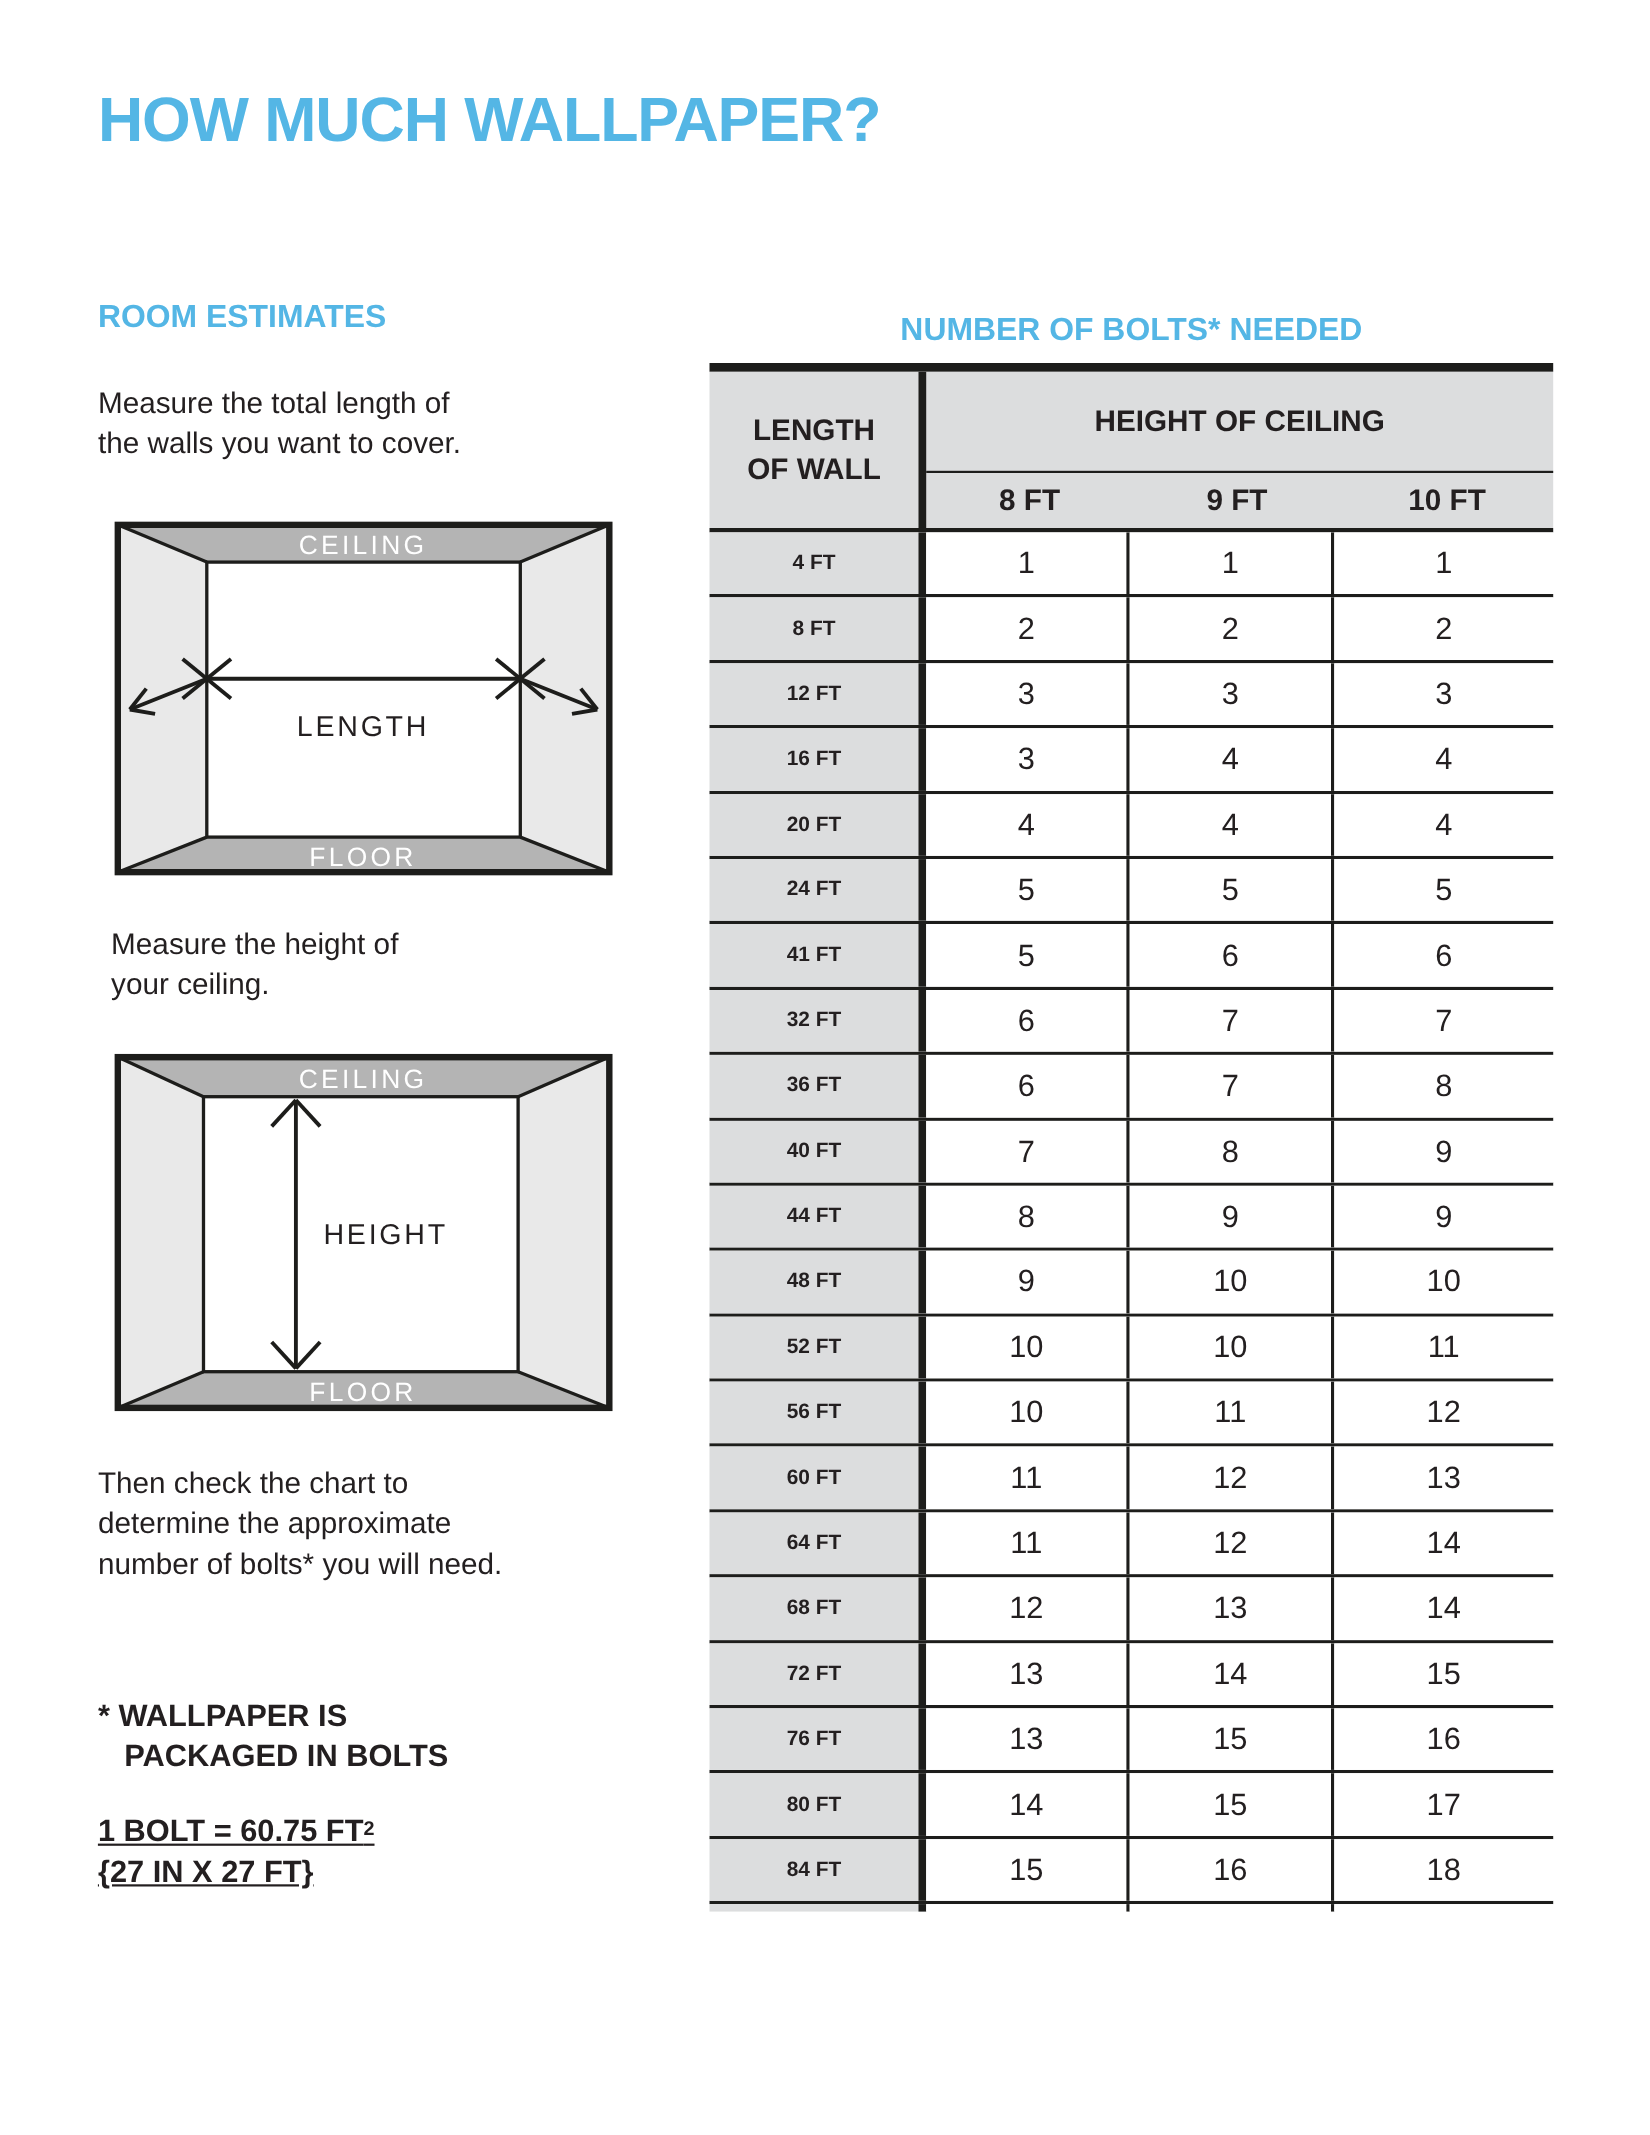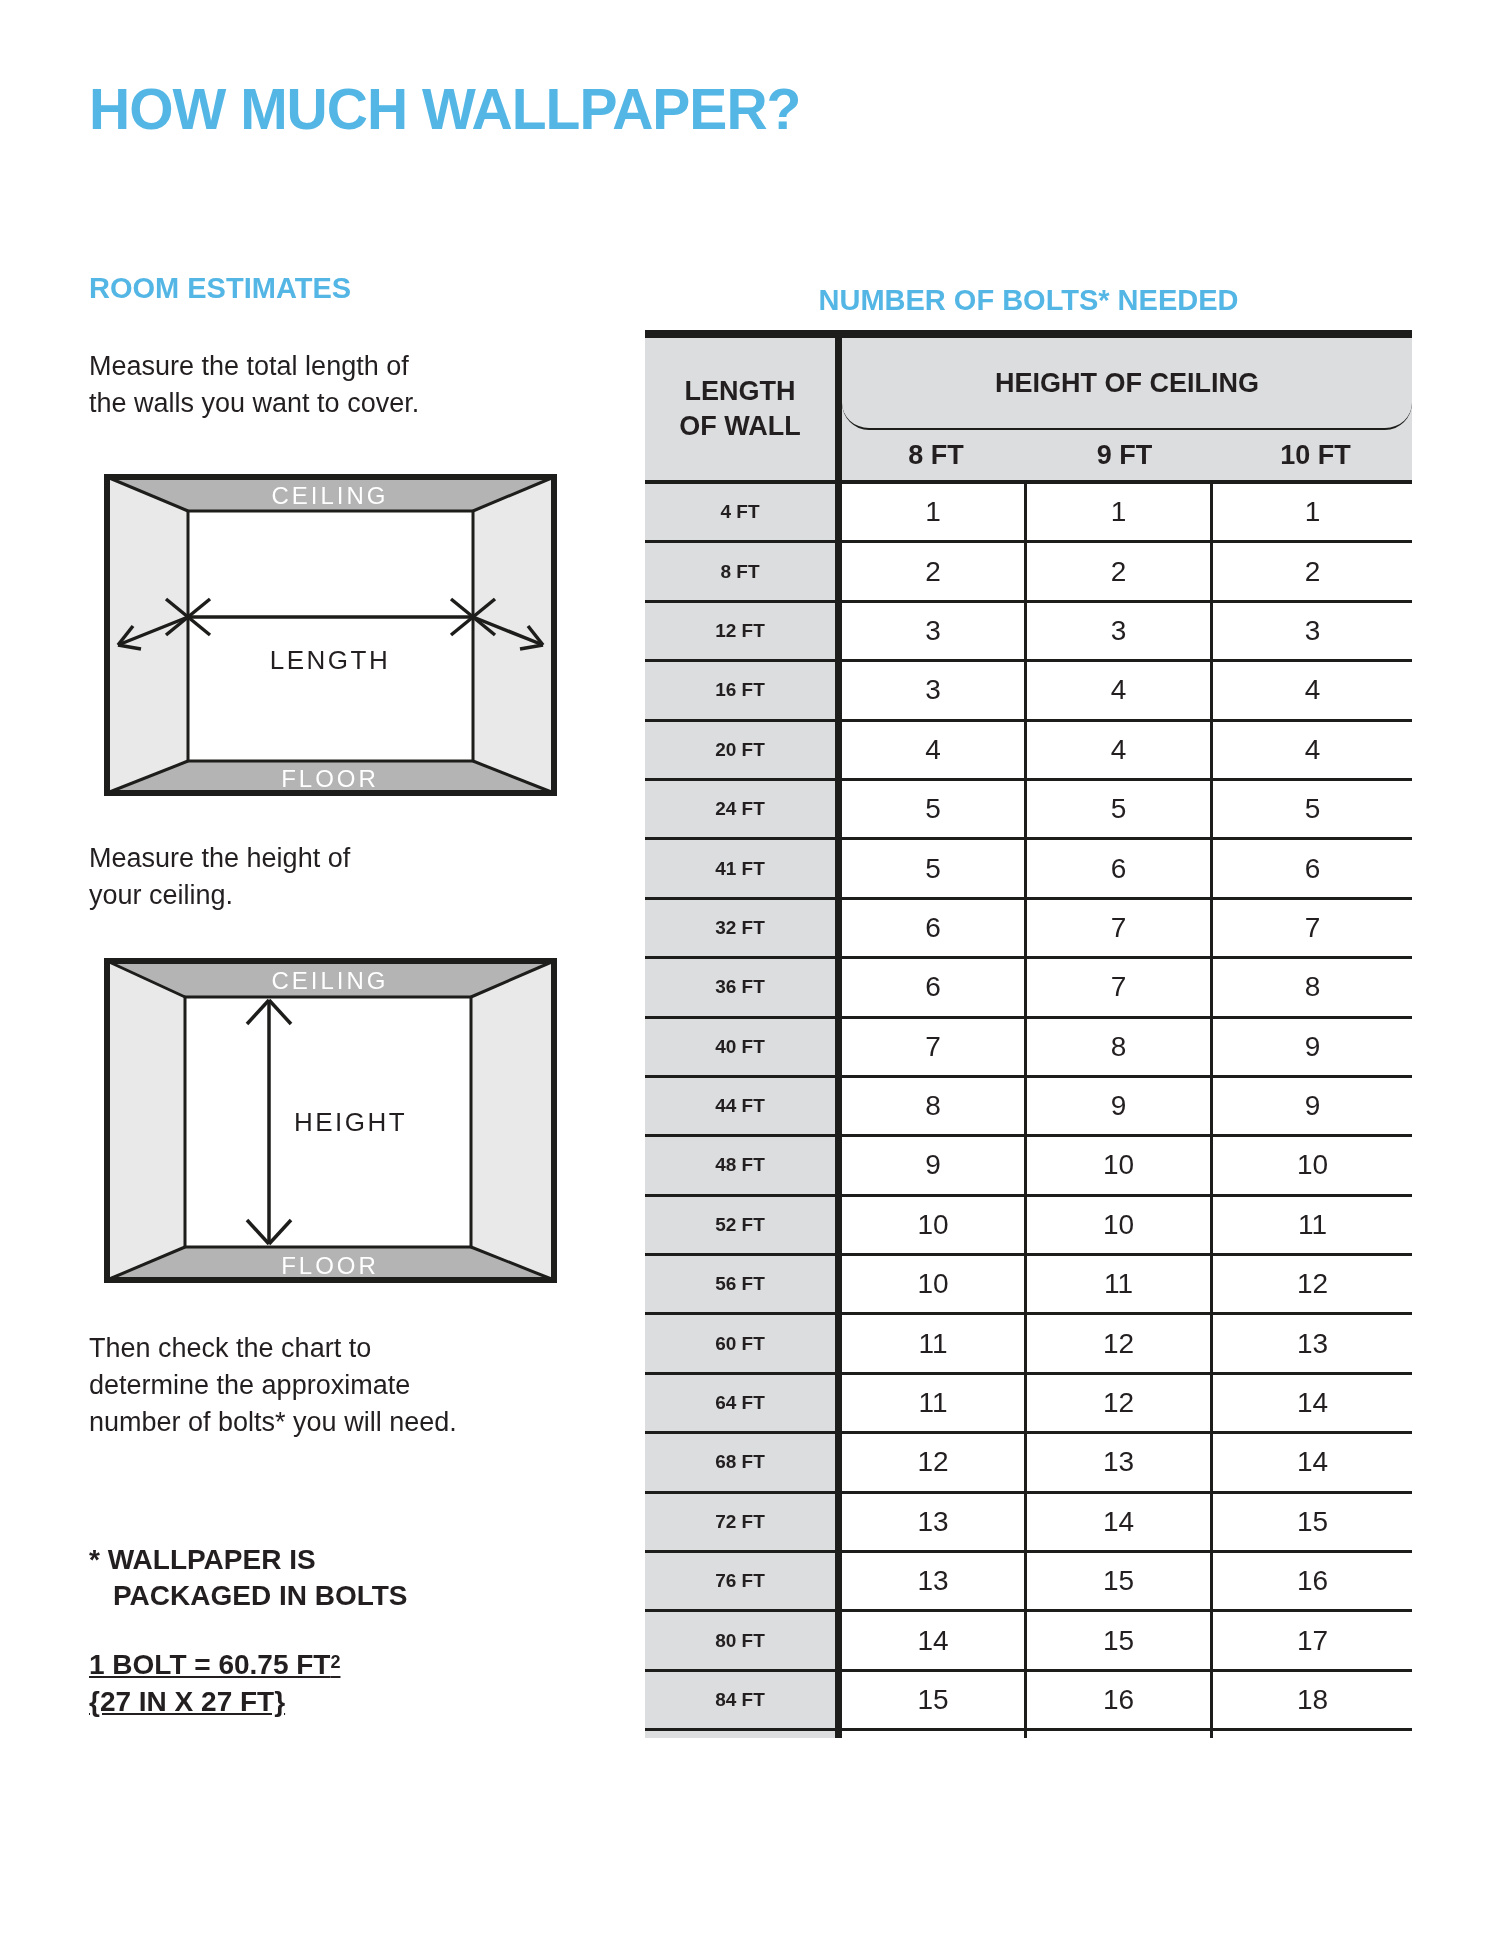--- a/index.html
+++ b/index.html
@@ -15,41 +15,41 @@
   body{font-family:"Liberation Sans", sans-serif;color:var(--ink);}
   #canvas{position:relative;width:1500px;height:1738px;background:#fff;overflow:hidden;}
 
   .title{position:absolute;left:89px;top:76px;font-size:57px;font-weight:bold;color:var(--blue);letter-spacing:-1px;white-space:nowrap;}
   .section-heading{position:absolute;font-size:29px;font-weight:bold;color:var(--blue);letter-spacing:0;white-space:nowrap;}
   #room-est-heading{left:89px;top:272px;}
   #bolts-heading{left:645px;top:284px;width:767px;text-align:center;}
 
   .body-text{position:absolute;left:89px;font-size:27px;line-height:37px;white-space:pre-line;color:var(--ink);}
   #para1{top:348px;}
-  #para2{top:840px;}
+  #para2{top:840px;margin-left:12px;}
   #para3{top:1330px;}
 
   .footnote{position:absolute;left:89px;top:1542px;font-size:28px;font-weight:bold;line-height:36px;white-space:pre-line;padding-left:24px;text-indent:-24px;}
   .bolt-info{position:absolute;left:89px;top:1644px;font-size:28px;font-weight:bold;line-height:37px;text-decoration:underline;}
   .bolt-info sup{font-size:18px;vertical-align:6px;}
 
   .diagram{position:absolute;left:104px;width:453px;}
   #diagram1{top:474px;height:322px;}
   #diagram2{top:958px;height:325px;}
   .diagram svg{display:block;width:100%;height:100%;}
   .diag-label{font-size:26px;letter-spacing:2.5px;fill:var(--ink);}
   .diag-face-label{font-size:24px;letter-spacing:3px;fill:#ffffff;}
 
   
   #bolt-table{position:absolute;left:645px;top:330px;width:767px;}
   .t-topbar{height:8px;background:var(--line);}
   .t-header{display:flex;height:142px;background:var(--cellgray);}
   .t-h-col1{width:197px;border-right:7px solid var(--line);display:flex;align-items:center;justify-content:center;text-align:center;font-weight:bold;font-size:27px;line-height:35px;white-space:pre-line;}
   .t-h-right{flex:1;display:flex;flex-direction:column;}
-  .t-group-row{height:92px;border-bottom:2px solid var(--line);display:flex;align-items:center;justify-content:center;font-weight:bold;font-size:27px;border-radius:27px;}
+  .t-group-row{height:92px;border-bottom:2px solid var(--line);display:flex;align-items:center;justify-content:center;font-weight:bold;font-size:27px;}
   .t-sub-row{flex:1;display:flex;}
   .t-sub-cell{display:flex;align-items:center;justify-content:center;font-weight:bold;font-size:27px;}
   .t-sub-cell.s1{width:188px;}
   .t-sub-cell.s2{width:189px;}
   .t-sub-cell.s3{flex:1;}
   .t-sep{height:4px;background:var(--line);}
   .trow{display:flex;height:59.4px;border-bottom:3px solid var(--line);}
   .trow:last-child{border-bottom:none;flex-direction:column;}
   .c{display:flex;align-items:center;justify-content:center;font-size:28px;background:#fff;}
   .c1{width:197px;background:var(--cellgray);border-right:7px solid var(--line);font-weight:bold;font-size:19px;}

